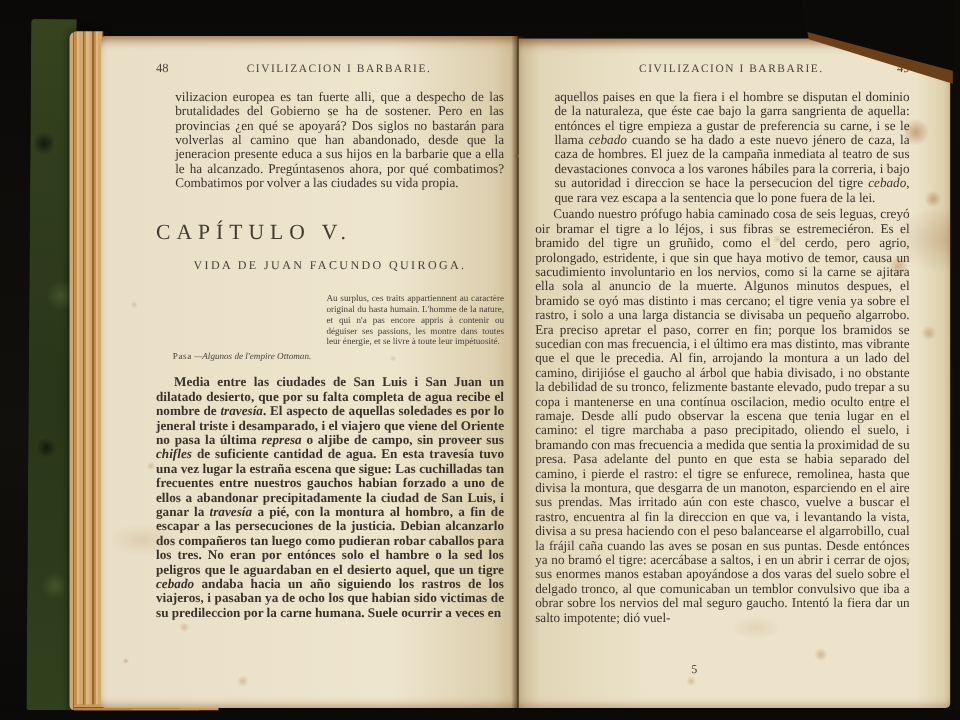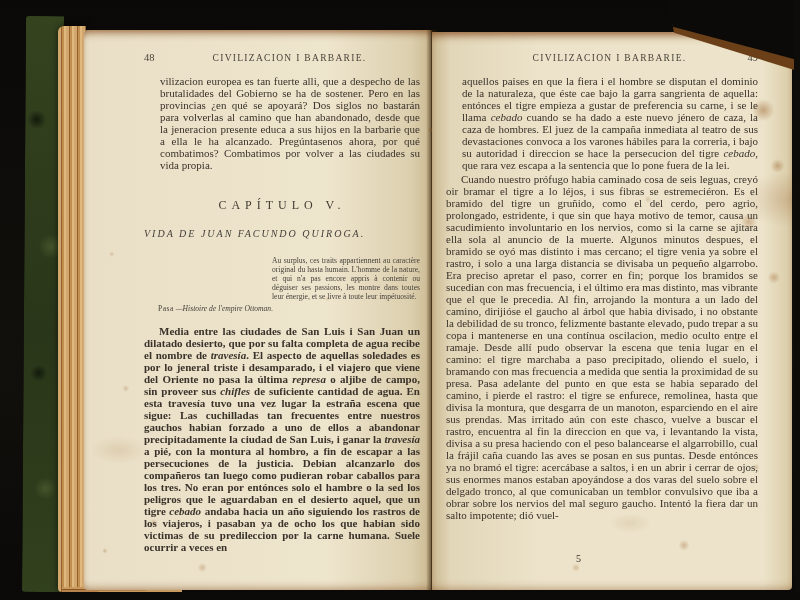--- a/index.html
+++ b/index.html
@@ -82,42 +82,42 @@
   }
   .corner-tr{
     position:absolute;left:652px;top:0;width:148px;height:74px;
     background:#0b0a08;
     clip-path:polygon(10% 0,100% 0,100% 82%,14% 36%);
   }
   .right-sliver{position:absolute;right:0;top:0;width:6px;height:600px;background:#0d0c09;}
   .bottom-strip{position:absolute;left:0;top:592px;width:800px;height:8px;background:#0b0a08;}
 
   
-  .inner-l{padding:22px 12px 0 60px;}
+  .inner-l{padding:22px 12px 0 46px;}
   .inner-r{padding:20px 34px 0 14px;}
   .running-head{
     display:grid;grid-template-columns:1fr auto 1fr;align-items:baseline;
     font-size:9.5px;letter-spacing:1.3px;color:#4a433a;
   }
   .running-head .num-l{justify-self:start;font-size:10.5px;letter-spacing:0;}
   .running-head .num-r{justify-self:end;font-size:10.5px;letter-spacing:0;}
   .running-head .title{justify-self:center;margin-left:15px;}
   .bodytext{
     font-size:11px;line-height:12px;text-align:justify;
     color:#3a322a;
   }
   .it{font-style:italic;}
   p.cont{margin:12px 0 0 16px;}
   p.ind{margin:10px 0 0 0;text-indent:15px;font-weight:bold;}
   p.ind2{margin:2px 0 16px 0;text-indent:15px;}
   .chap-head{
-    margin-top:28px;text-align:center;font-size:12px;letter-spacing:5px;color:#433b31;
+    margin-top:28px;text-align:left;font-size:18px;letter-spacing:5px;color:#433b31;
   }
   .chap-sub{
-    margin-top:17px;text-align:left;font-size:10px;letter-spacing:2px;color:#45403a;font-style:italic;
+    margin-top:17px;text-align:center;font-size:10px;letter-spacing:2px;color:#45403a;
   }
   .epigraph{
     margin:16px 0 0 auto;width:148px;font-size:7.6px;line-height:9px;
     text-align:justify;color:#46413a;
   }
   .epigraph-attr{
     margin-top:2px;font-size:7.6px;text-align:left;padding-left:14px;color:#46413a;
   }
   .epigraph-attr .sc{letter-spacing:.5px;}
   .section-head{
@@ -145,21 +145,21 @@
         <span class="title">CIVILIZACION I BARBARIE.</span>
         <span></span>
       </div>
       <div class="bodytext">
         <p class="cont"><span>vilizacion europea es tan fuerte alli, que a despecho de las brutalidades del Gobierno se ha de sostener. Pero en las provincias ¿en qué se apoyará? Dos siglos no bastarán para volverlas al camino que han abandonado, desde que la jeneracion presente educa a sus hijos en la barbarie que a ella le ha alcanzado. Pregúntasenos ahora, por qué combatimos? Combatimos por volver a las ciudades su vida propia.</span></p>
         <div class="chap-head">CAPÍTULO V.</div>
         <div class="chap-sub">VIDA DE JUAN FACUNDO QUIROGA.</div>
         <div class="epigraph">Au surplus, ces traits appartiennent au caractère original du hasta humain. L'homme de la nature, et qui n'a pas encore appris à contenir ou déguiser ses passions, les montre dans toutes leur énergie, et se livre à toute leur impétuosité.</div>
         <div class="epigraph-attr">
           <span class="sc">Pasa</span>
-          <span class="it">—Histoire de l'empire Ottoman.</span>
+          <span class="it">—Algunos de l'empire Ottoman.</span>
         </div>
         <p class="ind"><span>Media entre las ciudades de San Luis i San Juan un dilatado desierto, que por su falta completa de agua recibe el nombre de </span><span class="it">travesía</span><span>. El aspecto de aquellas soledades es por lo jeneral triste i desamparado, i el viajero que viene del Oriente no pasa la última </span><span class="it">represa</span><span> o aljibe de campo, sin proveer sus </span><span class="it">chifles</span><span> de suficiente cantidad de agua. En esta travesía tuvo una vez lugar la estraña escena que sigue: Las cuchilladas tan frecuentes entre nuestros gauchos habian forzado a uno de ellos a abandonar precipitadamente la ciudad de San Luis, i ganar la </span><span class="it">travesía</span><span> a pié, con la montura al hombro, a fin de escapar a las persecuciones de la justicia. Debian alcanzarlo dos compañeros tan luego como pudieran robar caballos para los tres. No eran por entónces solo el hambre o la sed los peligros que le aguardaban en el desierto aquel, que un tigre </span><span class="it">cebado</span><span> andaba hacia un año siguiendo los rastros de los viajeros, i pasaban ya de ocho los que habian sido victimas de su predileccion por la carne humana. Suele ocurrir a veces en</span></p>
       </div>
     </div>
   </div>
 
   <div class="gutter"></div>
   <div class="thread"></div>
 
   <div class="page page-right">

